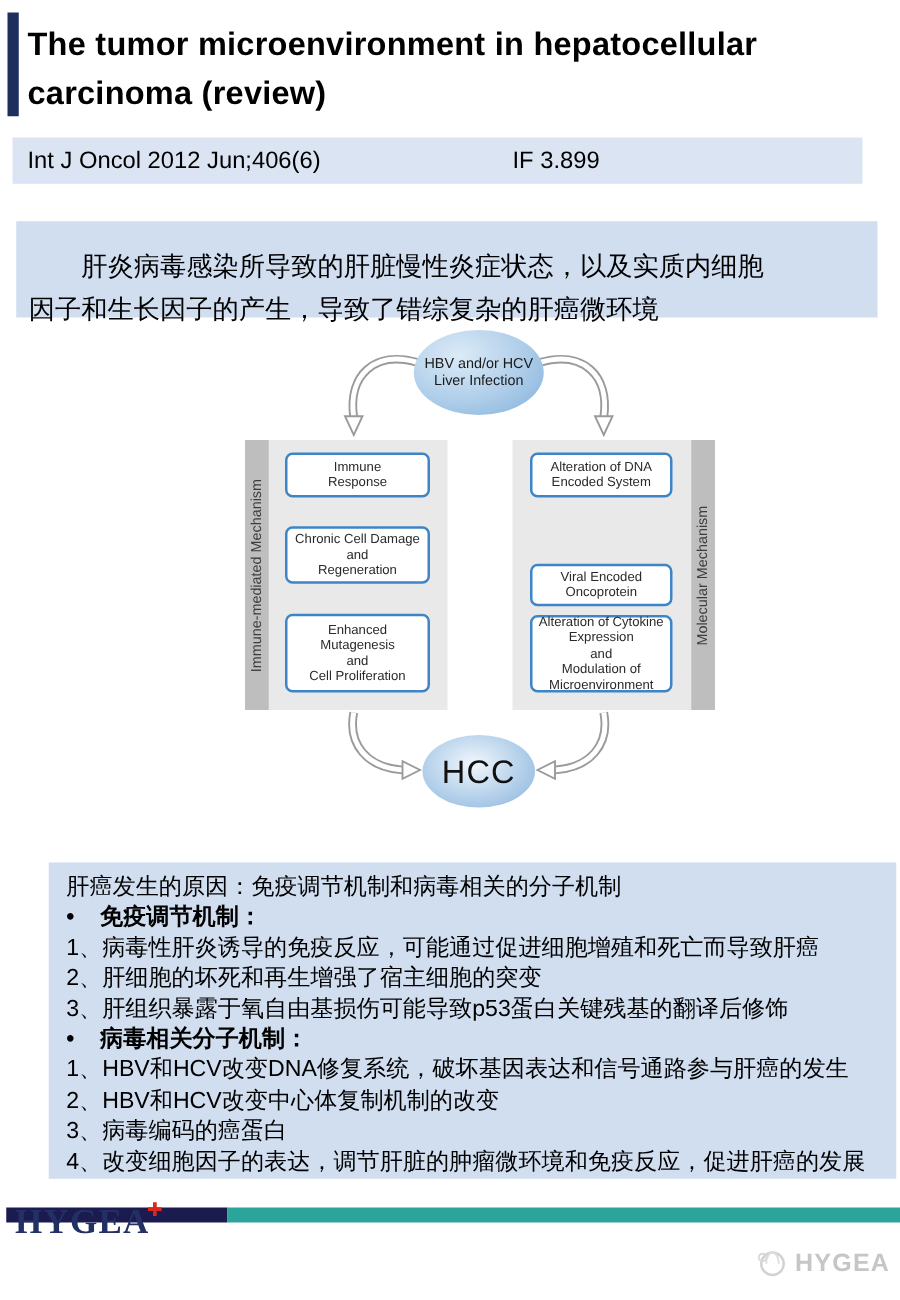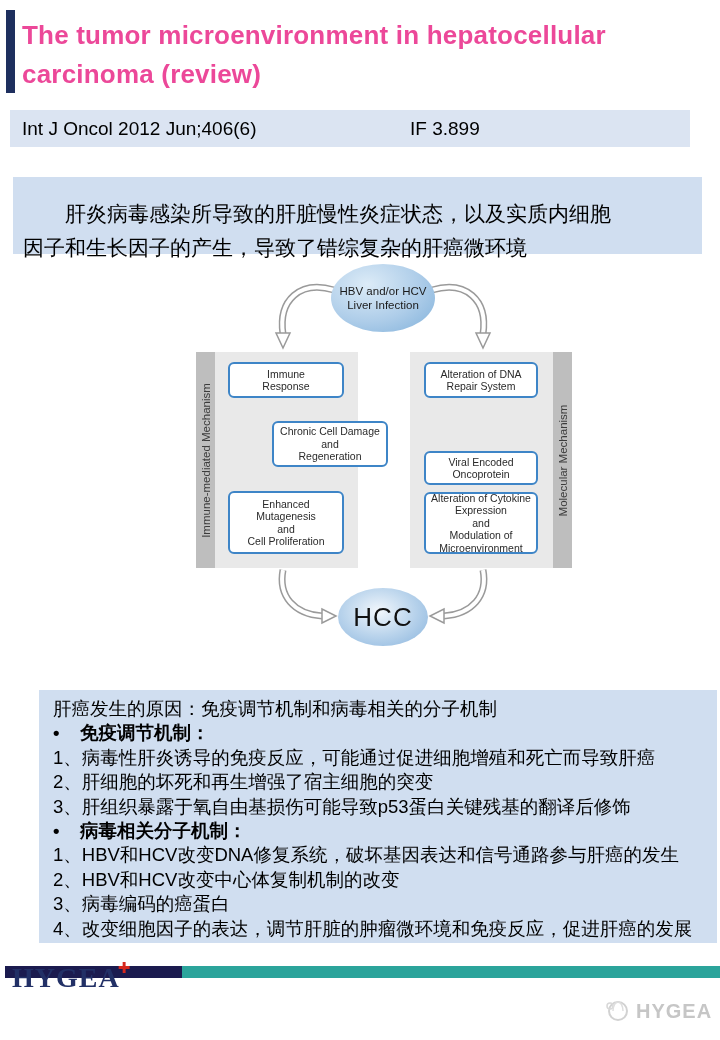--- a/index.html
+++ b/index.html
@@ -4,21 +4,21 @@
 <style>
   * { margin:0; padding:0; box-sizing:border-box; }
   html,body { background:#ffffff; }
   .slide {
     position:relative; width:720px; height:1040px; background:#ffffff;
     font-family:"Liberation Sans", sans-serif; overflow:hidden;
   }
   .accent-bar { position:absolute; left:6px; top:10px; width:9px; height:83px; background:#1e2f5e; }
   .title {
     position:absolute; left:22px; top:16px; width:630px;
-    font-size:26px; font-weight:bold; line-height:39px; color:#ec4899;
+    font-size:26px; font-weight:bold; line-height:39px; color:#000000;
     letter-spacing:0.2px;
   }
   .citation-bar {
     position:absolute; left:10px; top:110px; width:680px; height:37px;
     background:#dbe4f2; font-size:19px; color:#000; line-height:37px;
   }
   .citation-bar .journal { position:absolute; left:12px; }
   .citation-bar .if { position:absolute; left:400px; }
   .summary-block {
     position:absolute; left:13px; top:177px; width:689px; height:77px;
@@ -54,21 +54,21 @@
     font-size:11.5px; color:#3c3c3c;
   }
   .dbox {
     position:absolute; background:#ffffff; border:2.5px solid #3e85c7; border-radius:6px;
     display:flex; align-items:center; justify-content:center; text-align:center;
     font-size:10.5px; line-height:12.5px; color:#2a2a2a; white-space:pre-line;
   }
   .lb { left:228px; width:116px; }
   .rb { left:424px; width:114px; }
   .lb1 { top:104px; height:36px; }
-  .lb2 { top:163px; height:46px;margin-left:44px; }
+  .lb2 { top:163px; height:46px; }
   .lb3 { top:233px; height:63px; }
   .rb1 { top:104px; height:36px; }
   .rb2 { top:149px; height:35px; }
   .rb3 { top:193px; height:34px; }
   .rb4 { top:234px; height:62px; }
   
   .notes-block {
     position:absolute; left:12px; top:690px; width:678px; height:253px;
     background:#d0def0; color:#000; padding:7px 12px 0 14px;margin-left:27px;
   }
@@ -160,21 +160,21 @@
 Response</div>
     <div class="dbox lb lb2">Chronic Cell Damage
 and
 Regeneration</div>
     <div class="dbox lb lb3">Enhanced
 Mutagenesis
 and
 Cell Proliferation</div>
 
     <div class="dbox rb rb1">Alteration of DNA
-Repair System</div>
+Encoded System</div>
     <div class="dbox rb rb3">Viral Encoded
 Oncoprotein</div>
     <div class="dbox rb rb4">Alteration of Cytokine
 Expression
 and
 Modulation of
 Microenvironment</div>
 
     <div class="ellipse hcc-ellipse">HCC</div>
   </div>

